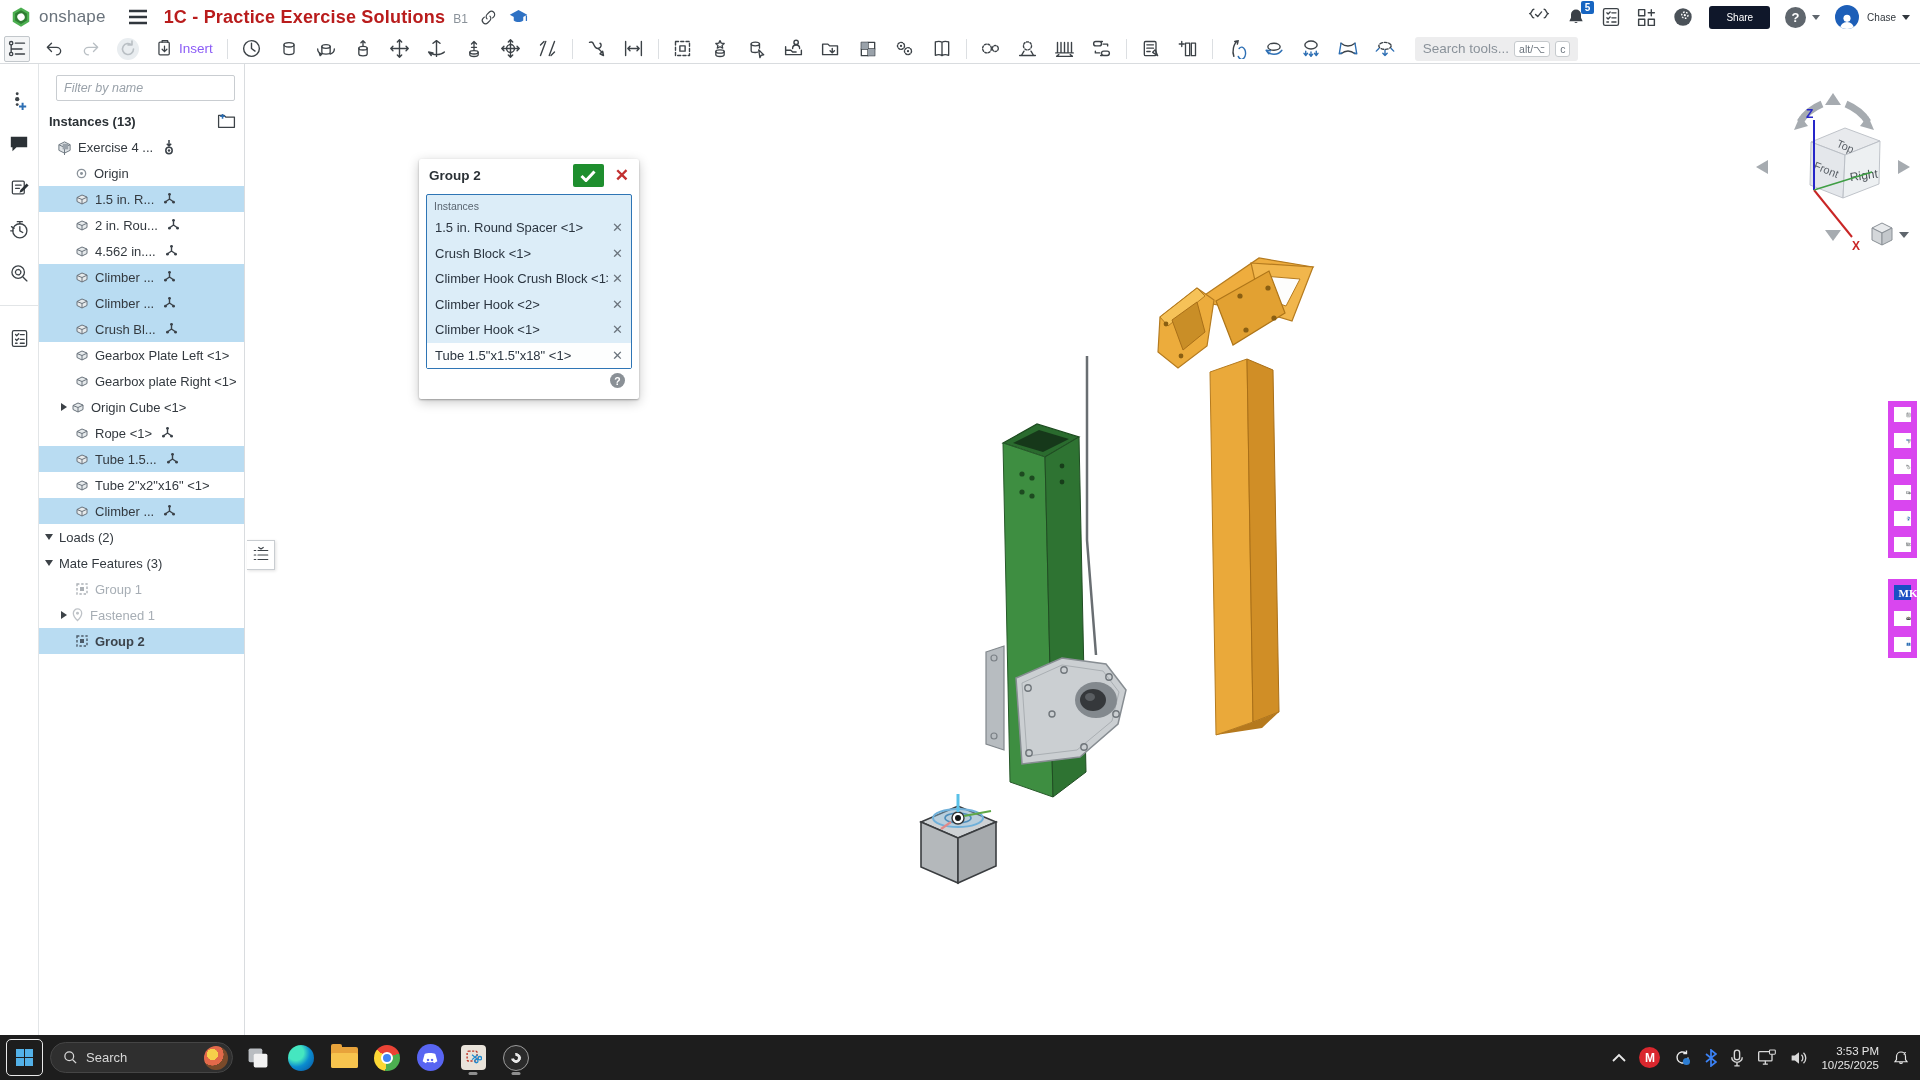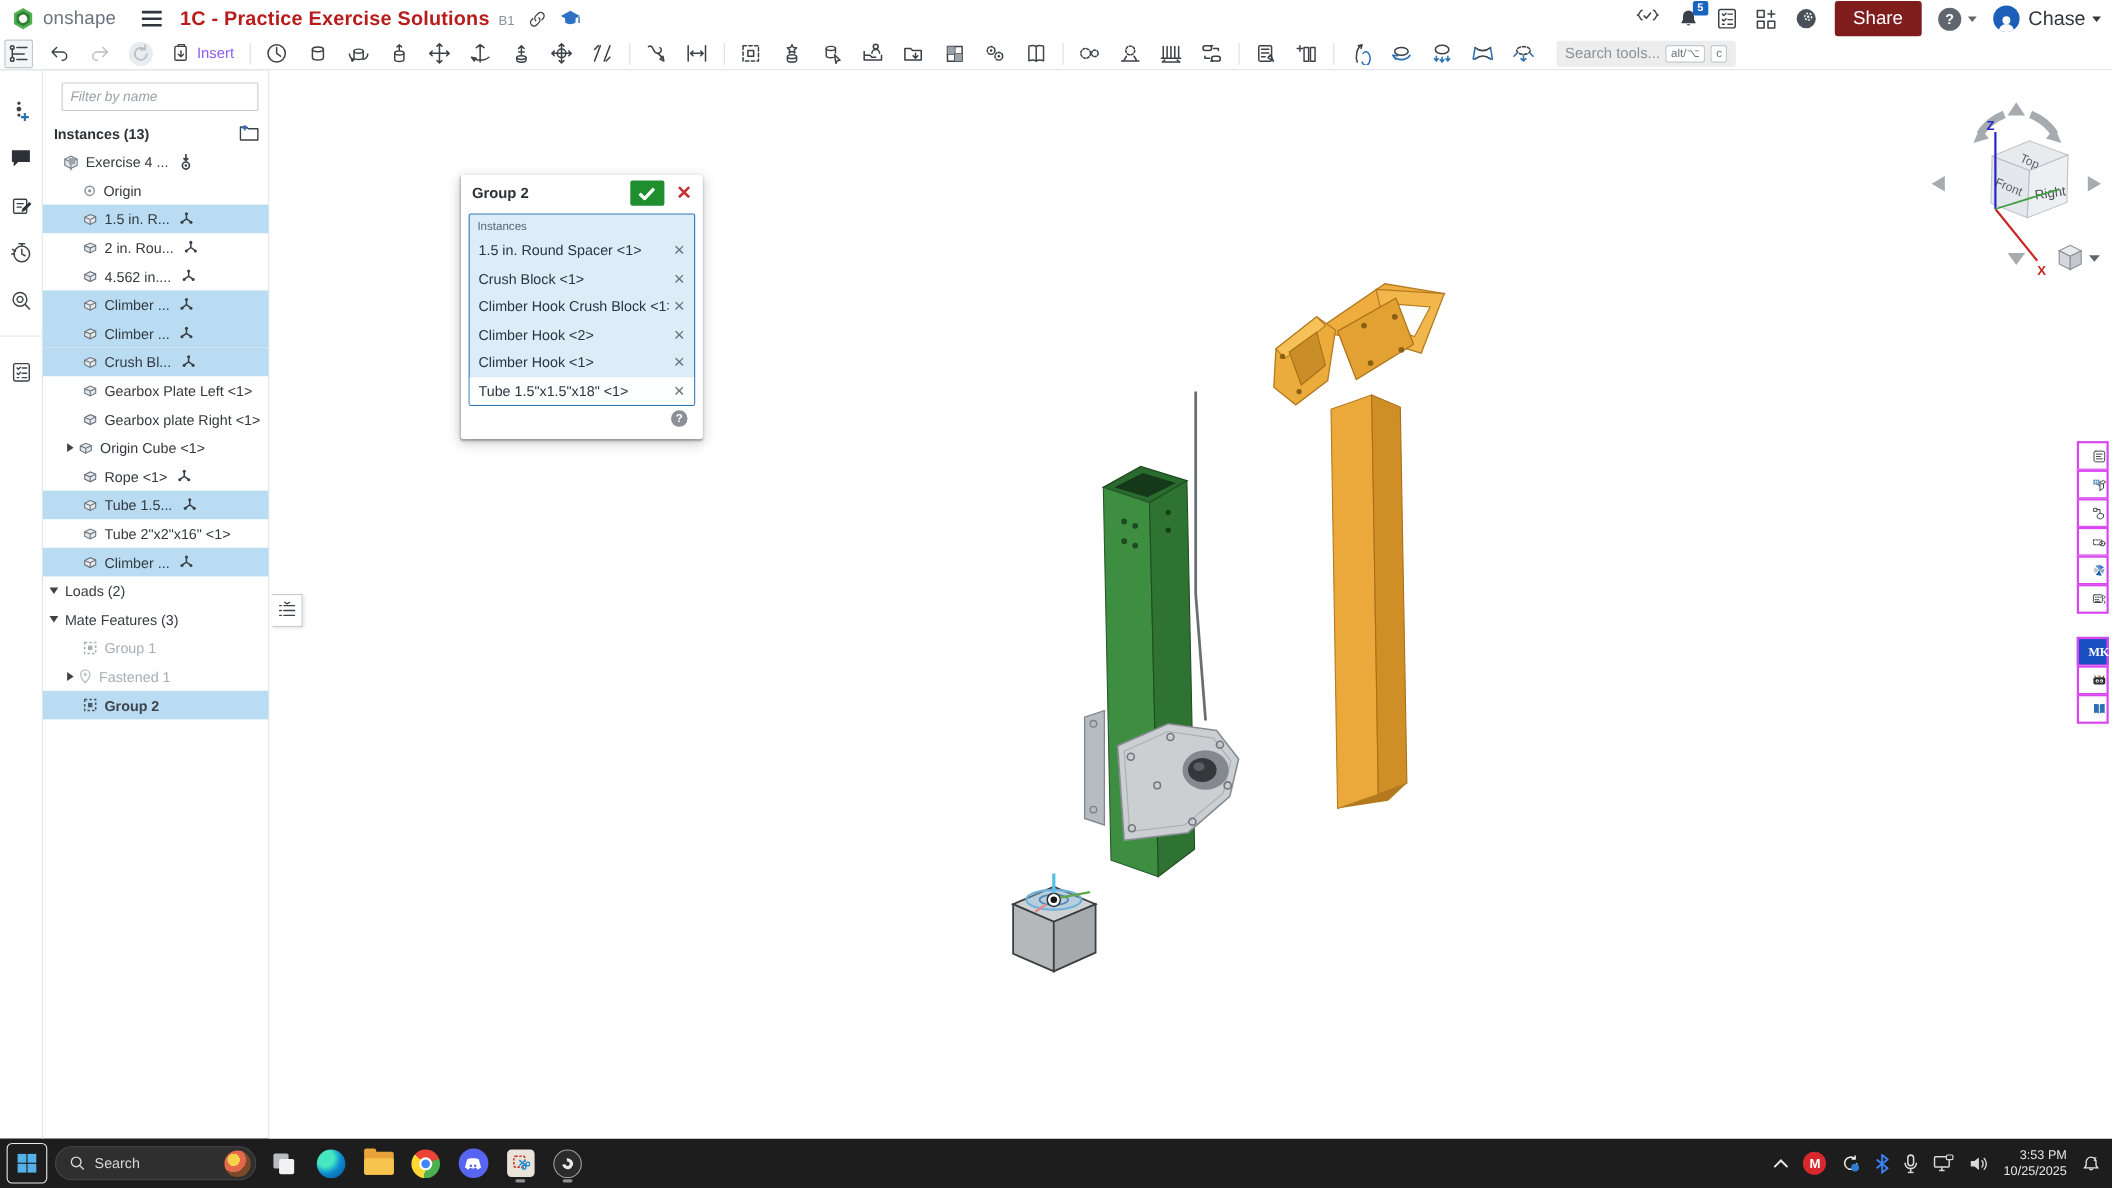--- a/index.html
+++ b/index.html
@@ -15,28 +15,28 @@
   .logo { display:flex; align-items:center; gap:7px; }
   .logo-text { font-size:17px; color:#6a737c; letter-spacing:.2px; }
   .hamburger { margin:0 16px 0 22px; cursor:pointer; }
   .doc-title { font-size:18px; font-weight:bold; color:#b91c1c; letter-spacing:.2px; white-space:nowrap; }
   .ver { font-size:12px; color:#8a929a; margin-left:8px; margin-top:3px; }
   .tb-mini { margin-left:12px; }
   .tb-right { margin-left:auto; display:flex; align-items:center; gap:15px; }
   .bell-wrap { position:relative; }
   .badge { position:absolute; top:-6px; right:-8px; background:#1765c1; color:#fff; font-size:10px;
     font-weight:bold; padding:1px 4px; border-radius:2px; line-height:11px; }
-  .share-btn { background:#7f1d1d; color:#fff; font-size:17px; border:none; border-radius:3px;
+  .share-btn { background:#0f172a; color:#fff; font-size:10px; border:none; border-radius:3px;
     padding:6px 17px; cursor:pointer; }
   .help-circle { width:21px; height:21px; border-radius:50%; background:#5f666d; color:#fff;
     font-size:13px; font-weight:bold; display:flex; align-items:center; justify-content:center; }
   .caret { width:0; height:0; border-left:4px solid transparent; border-right:4px solid transparent;
     border-top:5px solid #5f666d; margin-left:2px; }
   .avatar { width:24px; height:24px; border-radius:50%; background:#1d5fb8; display:flex; align-items:flex-end; justify-content:center; overflow:hidden; }
-  .user-name { font-size:18px; color:#31373d; margin-left:4px; }
+  .user-name { font-size:10px; color:#31373d; margin-left:4px; }
   .hgroup { display:flex; align-items:center; gap:4px; }
 
   
   .toolbar { height:30px; display:flex; align-items:center; border-bottom:1px solid #d9dcdf; padding:0 4px; gap:11px; }
   .tbtn { display:flex; align-items:center; justify-content:center; width:26px; height:26px; cursor:pointer; flex:0 0 auto; }
   .tbtn.active { border:1px solid #c2c7cb; background:#f4f5f6; border-radius:2px; }
   .tsep { width:1px; height:20px; background:#dcdfe2; flex:0 0 auto; }
   .insert-btn { display:flex; align-items:center; gap:5px; font-size:13.5px; color:#8b5cf6; cursor:pointer; padding:0 3px; }
   .search-tools { margin-left:6px; display:flex; align-items:center; gap:5px; background:#ededee; border-radius:3px;
     padding:4px 8px; color:#8a929a; font-size:13.5px; cursor:text; }
@@ -91,21 +91,21 @@
   .inst-row { display:flex; align-items:center; height:25.5px; padding:0 8px; }
   .inst-row .t { flex:1; overflow:hidden; white-space:nowrap; }
   .inst-row .x { color:#6a737c; font-size:13px; cursor:pointer; padding-left:4px; }
   .inst-row.last { background:#fdfefe; }
   .dlg-foot { display:flex; justify-content:flex-end; padding:4px 7px 7px; }
   .q-circle { width:15px; height:15px; border-radius:50%; background:#8a9096; color:#fff; font-size:10.5px;
     font-weight:bold; display:flex; align-items:center; justify-content:center; }
 
   
   .right-strip { position:absolute; right:2px; top:338px; width:32px; display:flex; flex-direction:column; align-items:center; }
-  .rp-btn { width:29px; height:27px; border:2px solid #d946ef; background:#fff; display:flex;
+  .rp-btn { width:29px; height:27px; border:6px solid #d946ef; background:#fff; display:flex;
     align-items:center; justify-content:center; margin-top:-1px; cursor:pointer;padding-left:12px; }
   .rp-gap { height:22px; }
   .rp-mk { background:#1a4fc4; color:#fff; font-weight:bold; font-size:11px; font-family:"Liberation Serif",serif; }
 
   
   .taskbar { height:45px; background:#1d1d1d; display:flex; align-items:center; padding:0 6px; gap:7px; }
   .start-btn { width:37px; height:37px; border:1.5px solid #e9e9e9; border-radius:5px; display:flex;
     align-items:center; justify-content:center; cursor:pointer; }
   .win-logo { display:grid; grid-template-columns:8px 8px; grid-template-rows:8px 8px; gap:1.5px; }
   .win-logo div { background:#53b1e8; }

